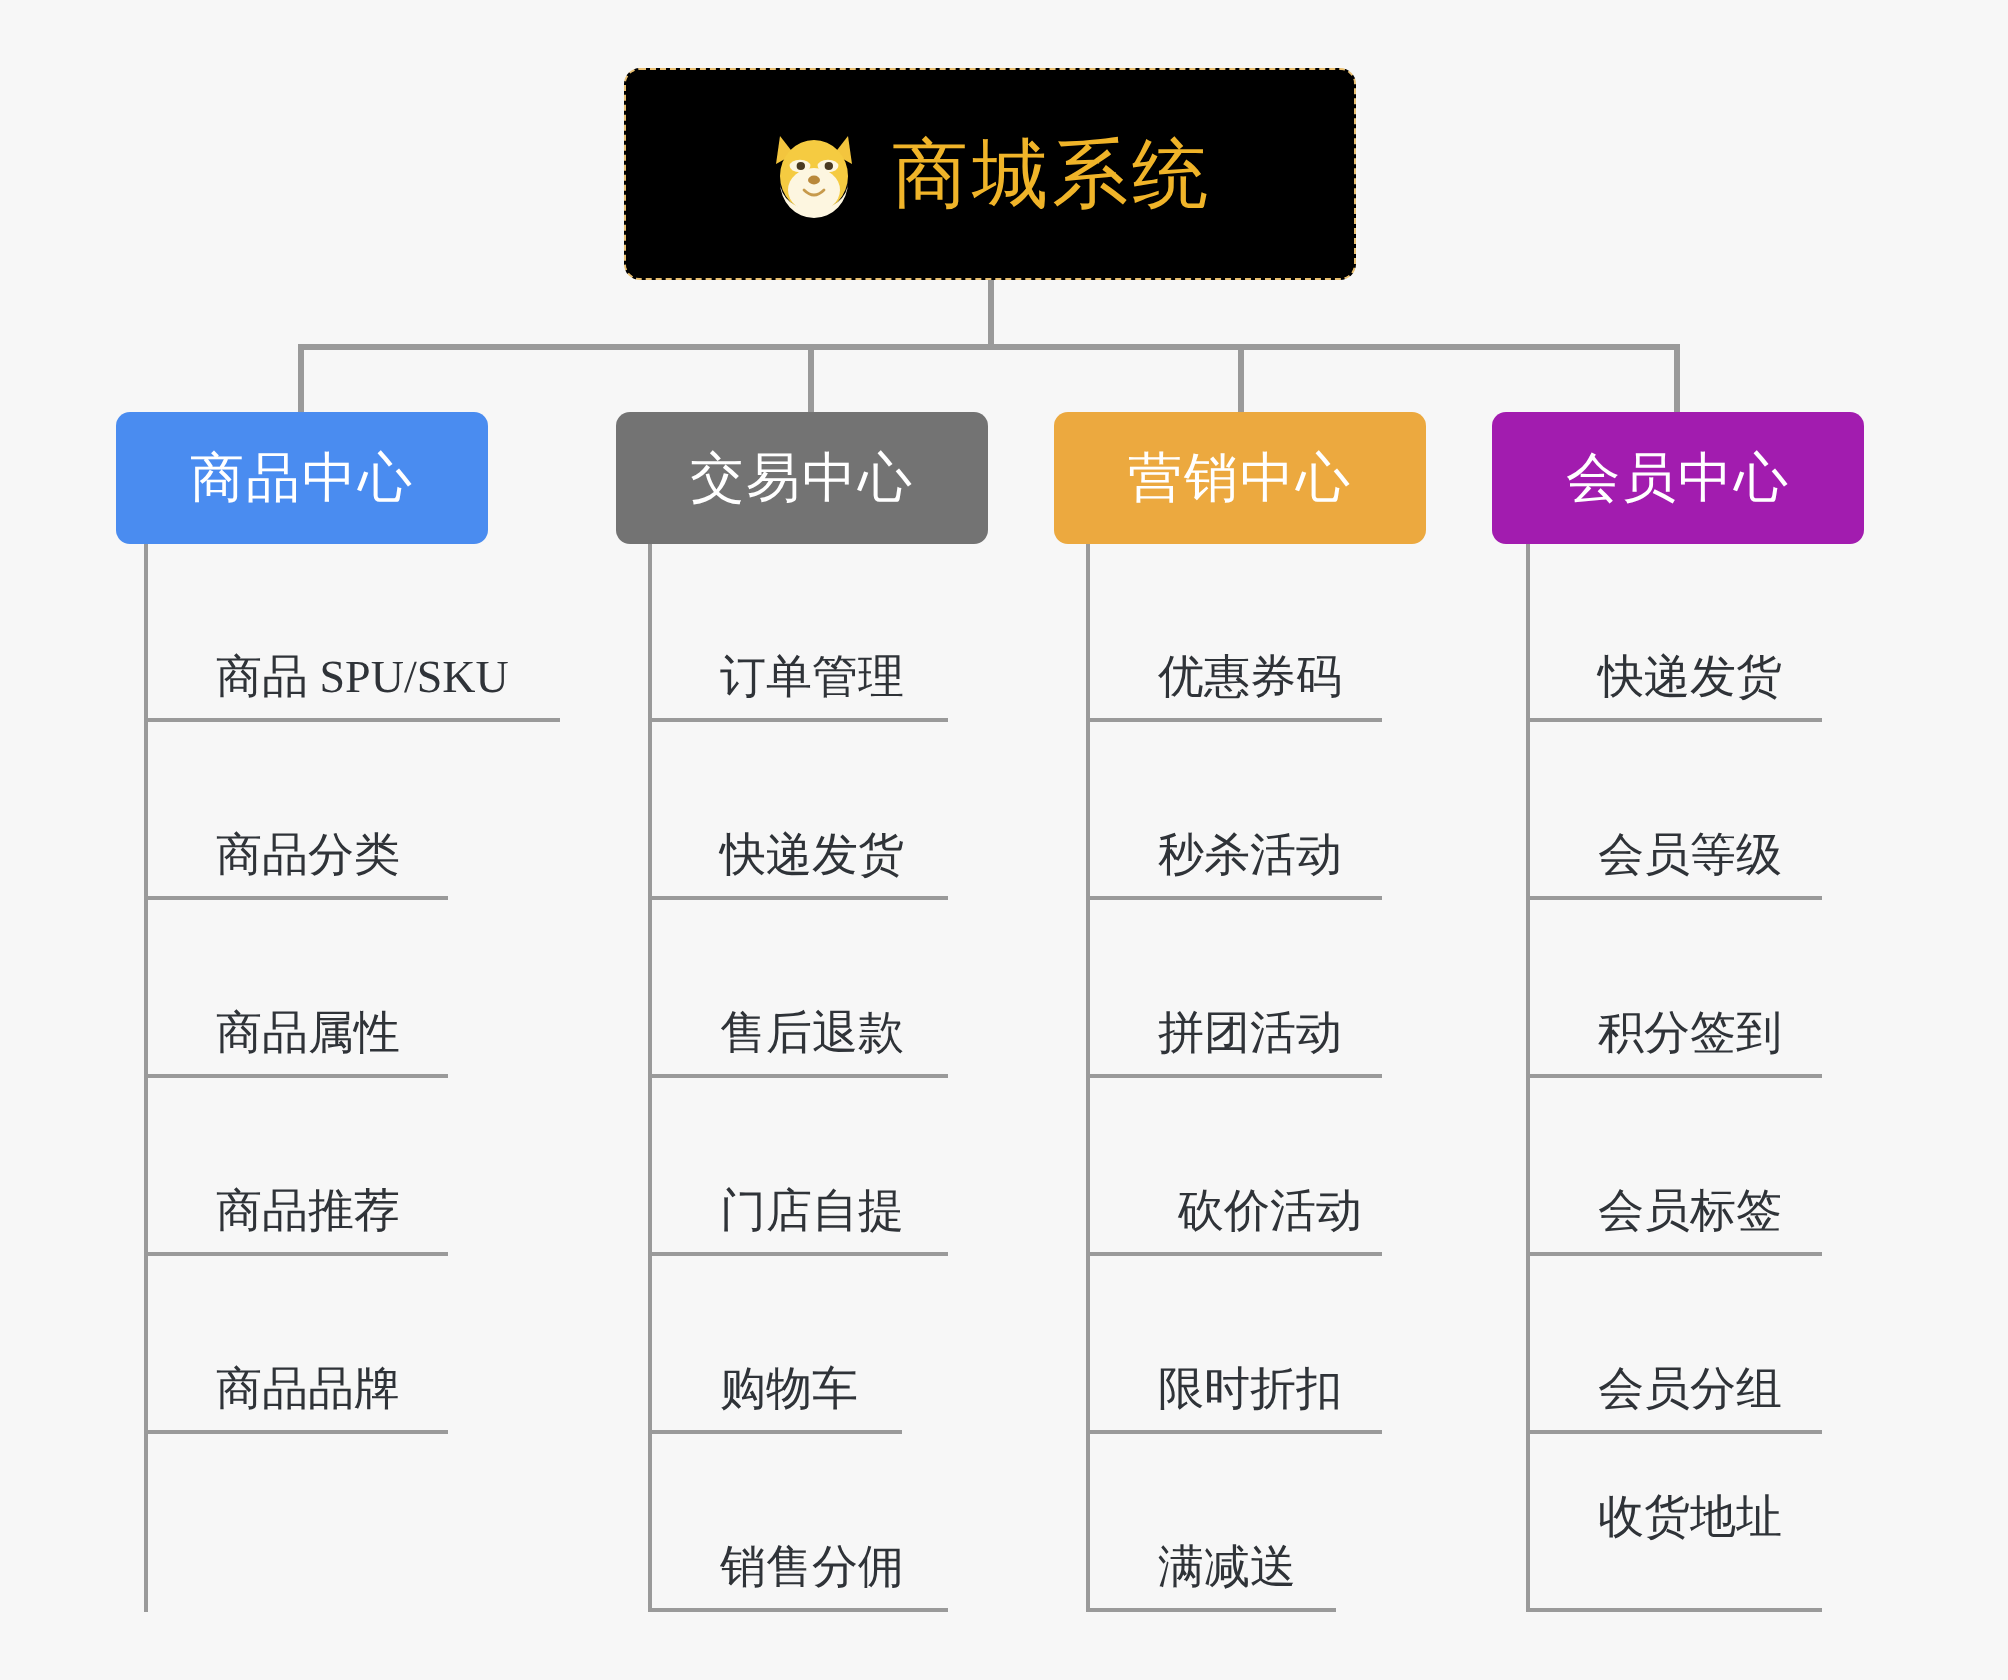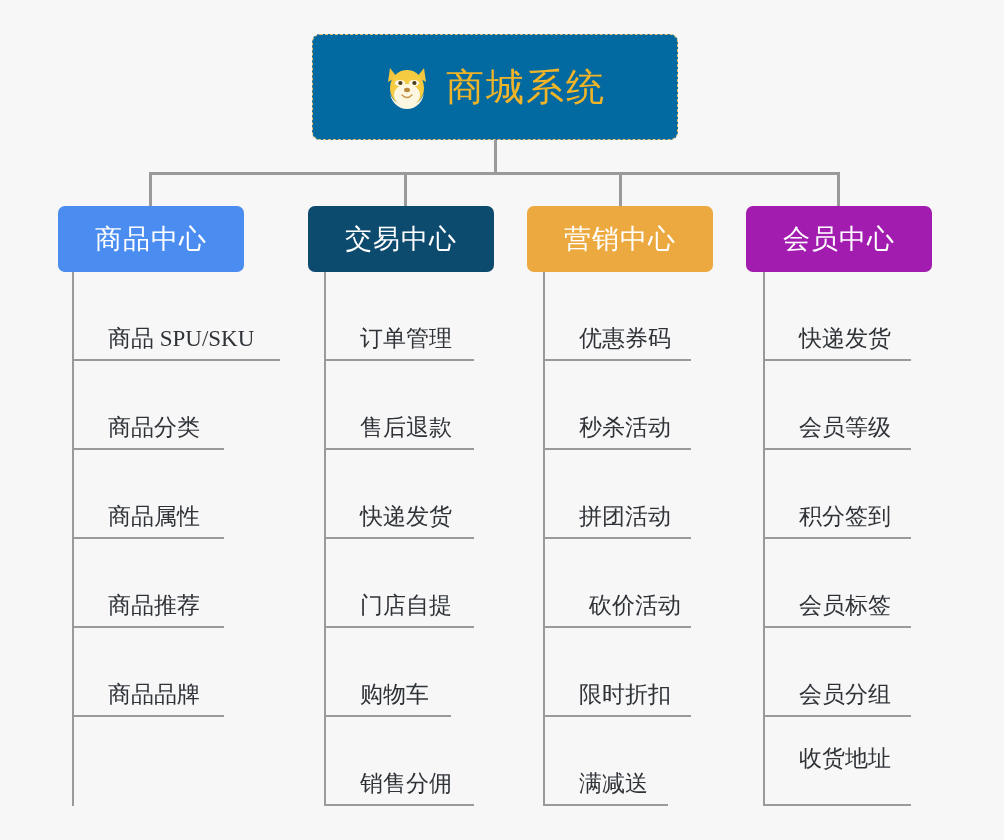--- a/index.html
+++ b/index.html
@@ -112,21 +112,21 @@
     padding-left: 36px;
     padding-bottom: 5px;
     white-space: nowrap;
   }
 </style>
 </head>
 <body style="background: rgb(247, 247, 247);">
 
 <div id="chart">
 
-  <div class="root-node" style="border-color: rgb(232, 191, 114); background: #0369a1;">
+  <div class="root-node" style="border-color: rgb(232, 191, 114); background: #000000;">
     <span class="root-emoji">
       <svg class="shiba" viewBox="0 0 46 44" xmlns="http://www.w3.org/2000/svg" aria-hidden="true">
         <path d="M6 3 L4 17 L13 12 Z" fill="#f3c53e"></path>
         <path d="M40 3 L42 17 L33 12 Z" fill="#f3c53e"></path>
         <ellipse cx="23" cy="23" rx="17" ry="18" fill="#f5cb41"></ellipse>
         <path d="M6 26 a17 18 0 0 0 34 0 a17 14 0 0 1 -34 0 Z" fill="#fdf6e0"></path>
         <ellipse cx="23" cy="30" rx="13" ry="11" fill="#fdf6e0"></ellipse>
         <ellipse cx="16" cy="18" rx="5.2" ry="3.1" fill="#fdf6e0"></ellipse>
         <ellipse cx="30" cy="18" rx="5.2" ry="3.1" fill="#fdf6e0"></ellipse>
         <ellipse cx="16.4" cy="18" rx="2.1" ry="2.0" fill="#4a3a21"></ellipse>
@@ -163,33 +163,33 @@
           </div>
           <div class="leaf" style="width: 152px; border-bottom-color: rgb(154, 154, 154);">
             <span class="leaf-label">商品推荐</span>
           </div>
           <div class="leaf" style="width: 152px; border-bottom-color: rgb(154, 154, 154);">
             <span class="leaf-label">商品品牌</span>
           </div>
         </div>
       </div>
       <div class="column" style="left: 0px;">
-        <div class="cat-box" style="left: 308px; width: 186px; background: #0c4a6e;">
+        <div class="cat-box" style="left: 308px; width: 186px; background: #737373;">
           <span>交易中心</span>
         </div>
         <div class="leaf-list" style="left: 324px;">
           <div class="spine" style="height: 534px; background: rgb(154, 154, 154);"></div>
           <div class="leaf" style="width: 150px; border-bottom-color: rgb(154, 154, 154);">
             <span class="leaf-label">订单管理</span>
           </div>
           <div class="leaf" style="width: 150px; border-bottom-color: rgb(154, 154, 154);">
+            <span class="leaf-label">快递发货</span>
+          </div>
+          <div class="leaf" style="width: 150px; border-bottom-color: rgb(154, 154, 154);">
             <span class="leaf-label">售后退款</span>
-          </div>
-          <div class="leaf" style="width: 150px; border-bottom-color: rgb(154, 154, 154);">
-            <span class="leaf-label">快递发货</span>
           </div>
           <div class="leaf" style="width: 150px; border-bottom-color: rgb(154, 154, 154);">
             <span class="leaf-label">门店自提</span>
           </div>
           <div class="leaf" style="width: 127px; border-bottom-color: rgb(154, 154, 154);">
             <span class="leaf-label">购物车</span>
           </div>
           <div class="leaf" style="width: 150px; border-bottom-color: rgb(154, 154, 154);">
             <span class="leaf-label">销售分佣</span>
           </div>

